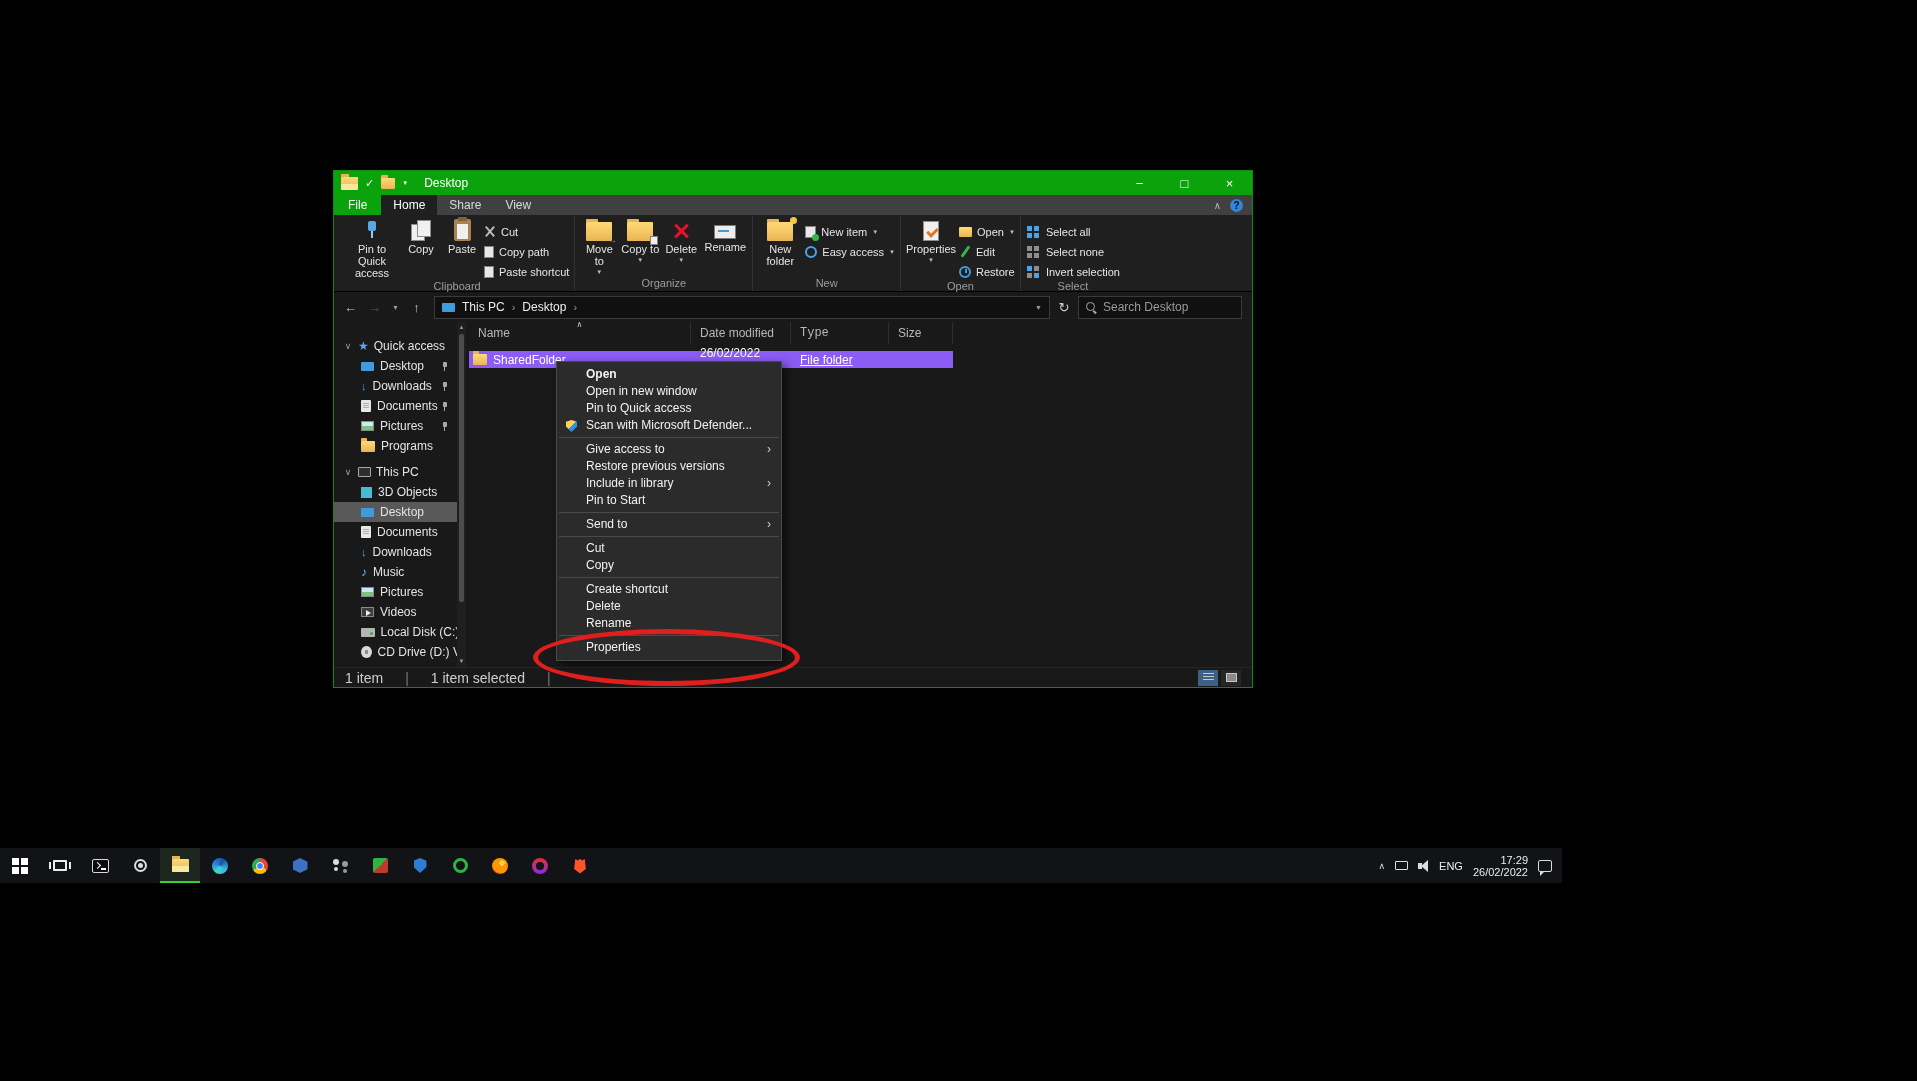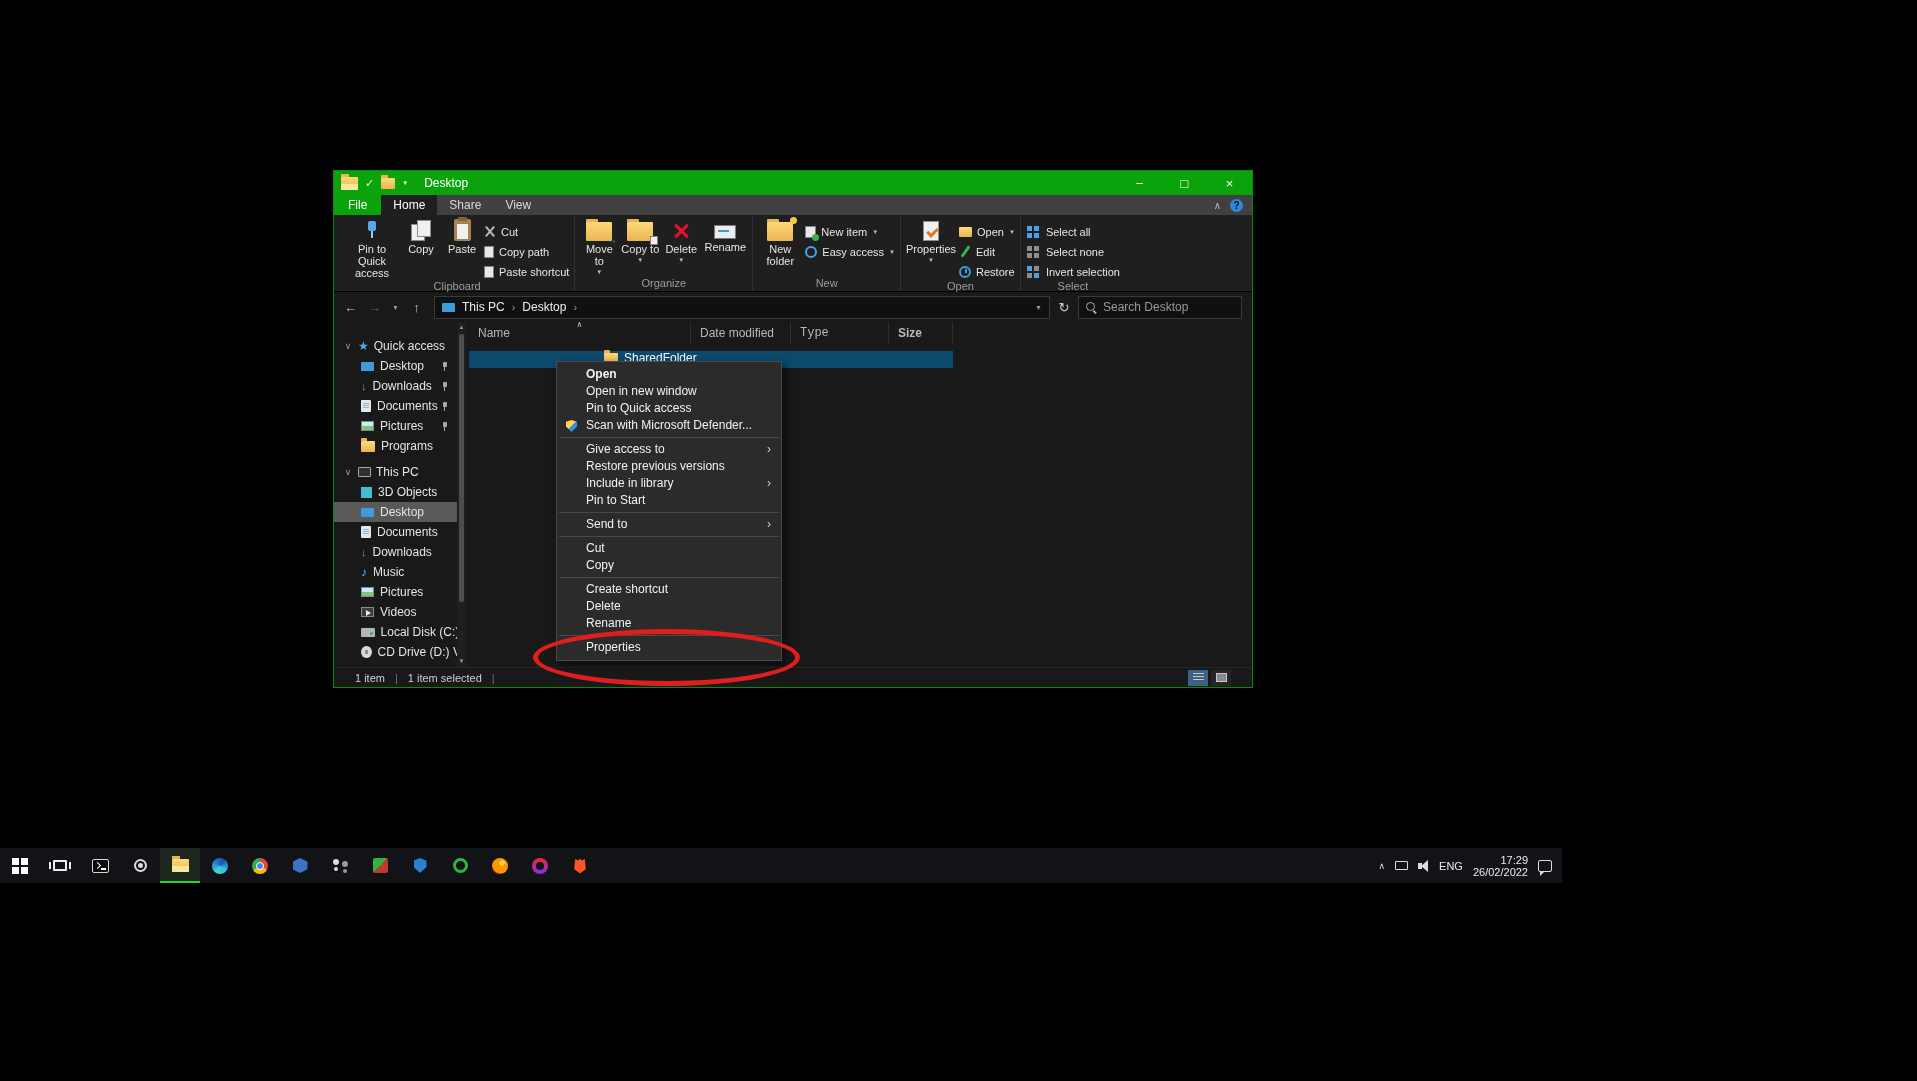--- a/index.html
+++ b/index.html
@@ -153,32 +153,32 @@
 
   .sb-scrollbar { width:9px; background:#1f1f1f; display:flex; flex-direction:column;
                   align-items:center; padding:1px 0; flex:0 0 auto; }
   .sb-arrow { font-size:6px; color:#9a9a9a; height:9px; line-height:9px; }
   .sb-thumb { width:5px; height:268px; background:#4d4d4d; border-radius:2px; margin:2px 0; }
   .sb-arrow.bottom { margin-top:auto; }
 
   .main { flex:1; padding-left:3px; position:relative; min-width:0; }
   .cols { display:flex; height:22px; align-items:stretch; color:#b8b8b8; }
   .col { display:flex; align-items:center; padding-left:9px; border-right:1px solid #2e2e2e; position:relative; }
-  .col.name { width:222px; } .col.date { width:100px; } .col.type { width:98px;font-family:Liberation Mono, monospace; } .col.size { width:64px;font-weight:bold; }
+  .col.name { width:222px; } .col.date { width:100px; } .col.type { width:98px;font-family:Liberation Mono, monospace; } .col.size { width:64px; }
   .sort-caret { position:absolute; left:50%; top:-2px; transform:translateX(-50%); font-size:8px; color:#cfcfcf; }
   .filerow { display:flex; align-items:center; height:17px; margin-top:7px; width:484px;
-             background:#0c4a6e; color:#fff;flex-direction:column; }
+             background:#8b5cf6; color:#fff; }
   .c-name { width:222px; display:flex; align-items:center; gap:6px; padding-left:4px; }
   .c-date { width:100px; padding-left:9px; }
   .c-type { width:98px; padding-left:9px;text-decoration:underline; }
   .c-size { width:64px; padding-left:9px; }
 
   
-  .statusbar { height:20px; display:flex; align-items:center; gap:10px; padding:0 21px;
-               font-size:11px; color:#cfcfcf; background:#191919; border-top:1px solid #262626; flex:0 0 auto; }
+  .statusbar { height:20px; display:flex; align-items:center; gap:22px; padding:0 11px;
+               font-size:14px; color:#cfcfcf; background:#191919; border-top:1px solid #262626; flex:0 0 auto; }
   .sb-sep { color:#777; }
   .view-toggles { margin-left:auto; display:flex; gap:3px; }
   .vt { width:20px; height:16px; display:flex; align-items:center; justify-content:center; background:#262626; }
   .vt.active { background:#3d6185; }
   .vt-lines { width:11px; height:9px; background:repeating-linear-gradient(180deg,#c8c8c8 0 1px,transparent 1px 3px); }
   .vt-thumbic { width:11px; height:9px; border:1px solid #c8c8c8; background:#8a8a8a; }
 
   
   .ctxmenu { position:absolute; left:556px; top:361px; width:226px; background:#2b2b2b;
              border:1px solid #4a4a4a; box-shadow:4px 4px 9px rgba(0,0,0,.6); padding:4px 0;

